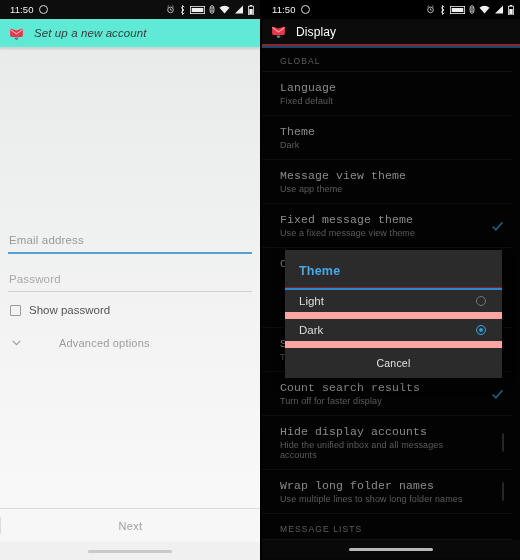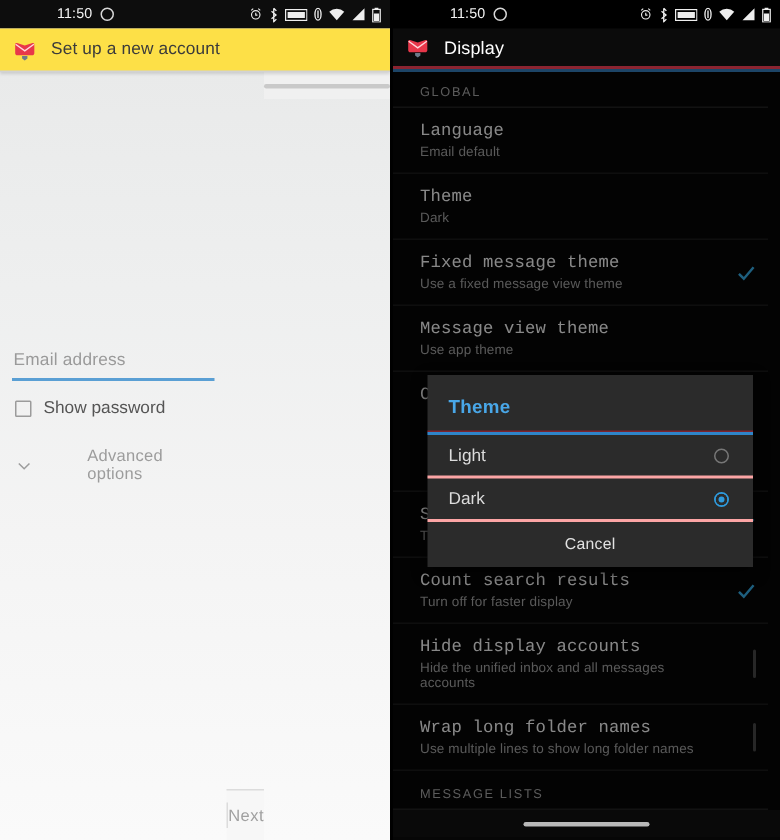--- a/index.html
+++ b/index.html
@@ -17,47 +17,47 @@
   .phone.dark  { background: #060606; }
   .phone.dark { border-left: 2px solid #000; }
 
   
   .statusbar {
     height: 19px; display: flex; align-items: center;
     padding: 0 6px 0 10px; font-size: 9.5px; letter-spacing: .1px;
   }
   .statusbar.light { background: #0d0d0d; color: #f2f2f2; }
   .statusbar.dark  { background: #000000; color: #f2f2f2; }
-  .sb-clock { font-size: 9.5px; font-weight: 400; margin-left: 28px; }
+  .sb-clock { font-size: 9.5px; font-weight: 400; }
   .sb-dot {
     width: 9px; height: 9px; border-radius: 50%;
     border: 1.6px solid #d8d8d8; margin-left: 5px; display:inline-block;
   }
   .sb-right { margin-left: auto; display: flex; align-items: center; gap: 4px; }
   .sb-right svg { display: block; }
 
   
   .appbar-light {
-    height: 29px; background: #fde047;
+    height: 29px; background: #5eead4;
     display: flex; align-items: center; padding: 0 0 0 8px;
     border-bottom: 1px solid #d2d2d2;
     box-shadow: 0 1px 2px rgba(0,0,0,.13);
-    position: relative; z-index: 3;
+    position: relative; z-index: 3; font-style: italic;
   }
   .appbar-light .title {
     font-size: 11.5px; color: #3b3b3b; margin-left: 9px; letter-spacing: .1px;
   }
   .k9-logo { width: 17px; height: 17px; display:block; }
 
   
   .light-body {
     position: relative;
     height: calc(560px - 19px - 29px);
     background: linear-gradient(180deg,#e9eaea 0%,#eeefef 28%,#f4f4f4 60%,#fafafa 100%);
-    display: flex; 
+    display: flex; flex-direction: column;
   }
   .form-area { padding: 0 8px; margin-top: 180px; }
   .field {
     height: 26px; display: flex; align-items: center;
     font-size: 11.5px; color: #a9a9a9; letter-spacing: .15px;
     border-bottom: 1px solid #d0d0d0;
     margin-bottom: 12px; padding-left: 1px;
   }
   .field.focused { border-bottom: 2px solid #5a9fd4; color: #9a9a9a; }
   .checkrow { display: flex; align-items: center; margin-top: 4px; padding-left: 2px; }
@@ -134,21 +134,21 @@
   }
   .dlg-title {
     font-size: 12.5px; color: #49a7e8; font-weight: bold;
     padding: 14px 0 9px 14px; letter-spacing: .2px;
   }
   .dlg-rule-red  { height: 1px; background: #7e2530; }
   .dlg-rule-blue { height: 2px; background: #2f85c9; }
   .dlg-opt {
     position: relative; height: 29px; display: flex; align-items: center;
     padding-left: 14px; font-size: 11.5px; color: #dcdcdc;
-    border-bottom: 2px solid #fca5a5;
+    border-bottom: 7px solid #fca5a5;
   }
   .radio {
     position: absolute; right: 16px; top: 50%; transform: translateY(-50%);
     width: 10px; height: 10px; border-radius: 50%;
     border: 1.3px solid #777;
   }
   .radio.on { border-color: #2f9bdd; background: #2f9bdd; box-shadow: inset 0 0 0 2px #2b2b2b; }
   .dlg-actions { height: 30px; display: flex; align-items: center; justify-content: center; }
   .dlg-actions .cancel { font-size: 10.5px; color: #e2e2e2; letter-spacing: .2px; }
   .partial { color:#d2d2d2; }
@@ -202,20 +202,23 @@
       </svg>
       <span class="title">Set up a new account</span>
     </div>
 
     <div class="light-body">
 
       <div class="form-area">
         <div class="field focused">
           <span>Email address</span>
         </div>
+        <div class="field">
+          <span>Password</span>
+        </div>
 
         <div class="checkrow">
           <span class="cbox"></span>
           <span class="lbl">Show password</span>
         </div>
 
         <div class="advrow">
           <svg class="chev" viewBox="0 0 24 24">
               <path d="M5 9l7 7 7-7" fill="none" stroke="#9c9c9c" stroke-width="2"></path>
             </svg>
@@ -278,41 +281,41 @@
       </svg>
       <span class="title">Display</span>
     </div>
 
     <div class="dark-body">
 
       <div class="sect-hdr">GLOBAL</div>
 
       <div class="pref">
         <div class="t">Language</div>
-        <div class="s">Email default</div>
+        <div class="s">Fixed default</div>
       </div>
 
       <div class="pref">
         <div class="t">Theme</div>
         <div class="s">Dark</div>
+      </div>
+
+      <div class="pref">
+        <div class="t">Message view theme</div>
+        <div class="s">Use app theme</div>
       </div>
 
       <div class="pref">
         <div class="t">Fixed message theme</div>
         <div class="s">Use a fixed message view theme</div>
         <span class="ctl">
           <svg class="tick" viewBox="0 0 24 24">
               <path d="M3 13l6 6L21 5" fill="none" stroke="#2f93c4" stroke-width="3"></path>
             </svg>
         </span>
-      </div>
-
-      <div class="pref">
-        <div class="t">Message view theme</div>
-        <div class="s">Use app theme</div>
       </div>
 
       <div class="pref" style="height:80px;">
         <div class="t partial">C</div>
       </div>
 
       <div class="pref">
         <div class="t">Show account size</div>
         <div class="s">Turn off for faster display</div>
         <span class="ctl">

